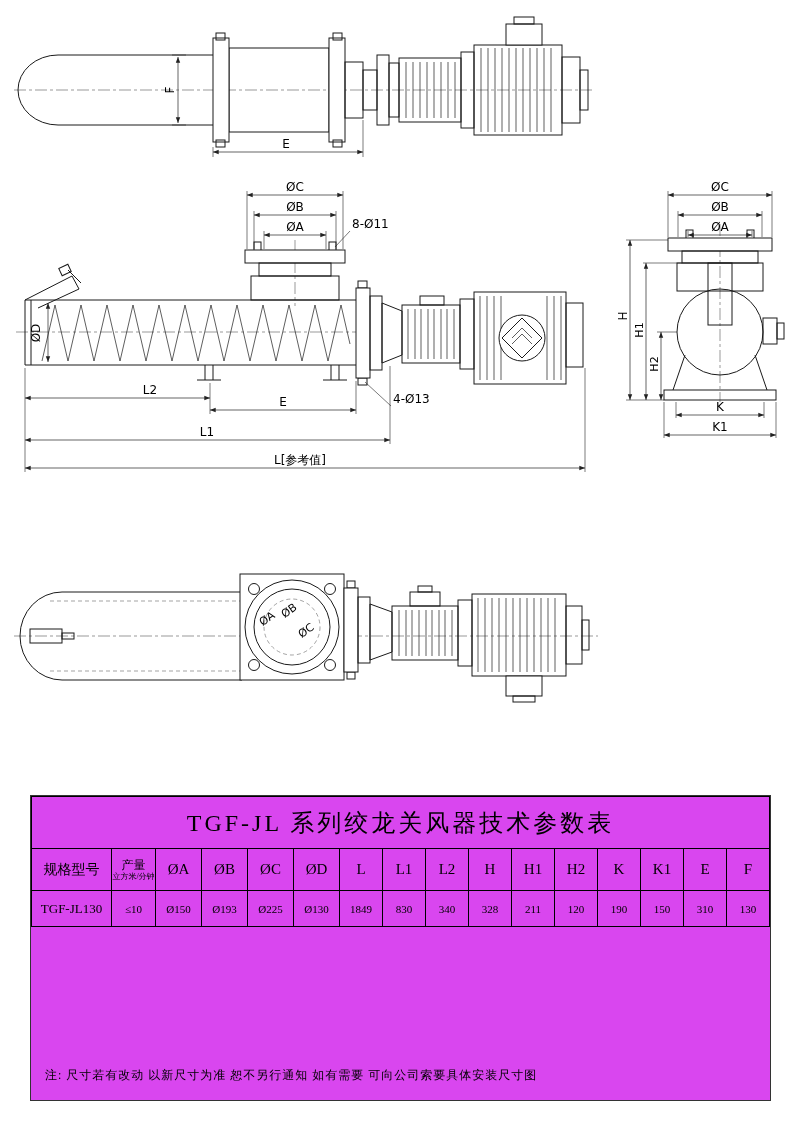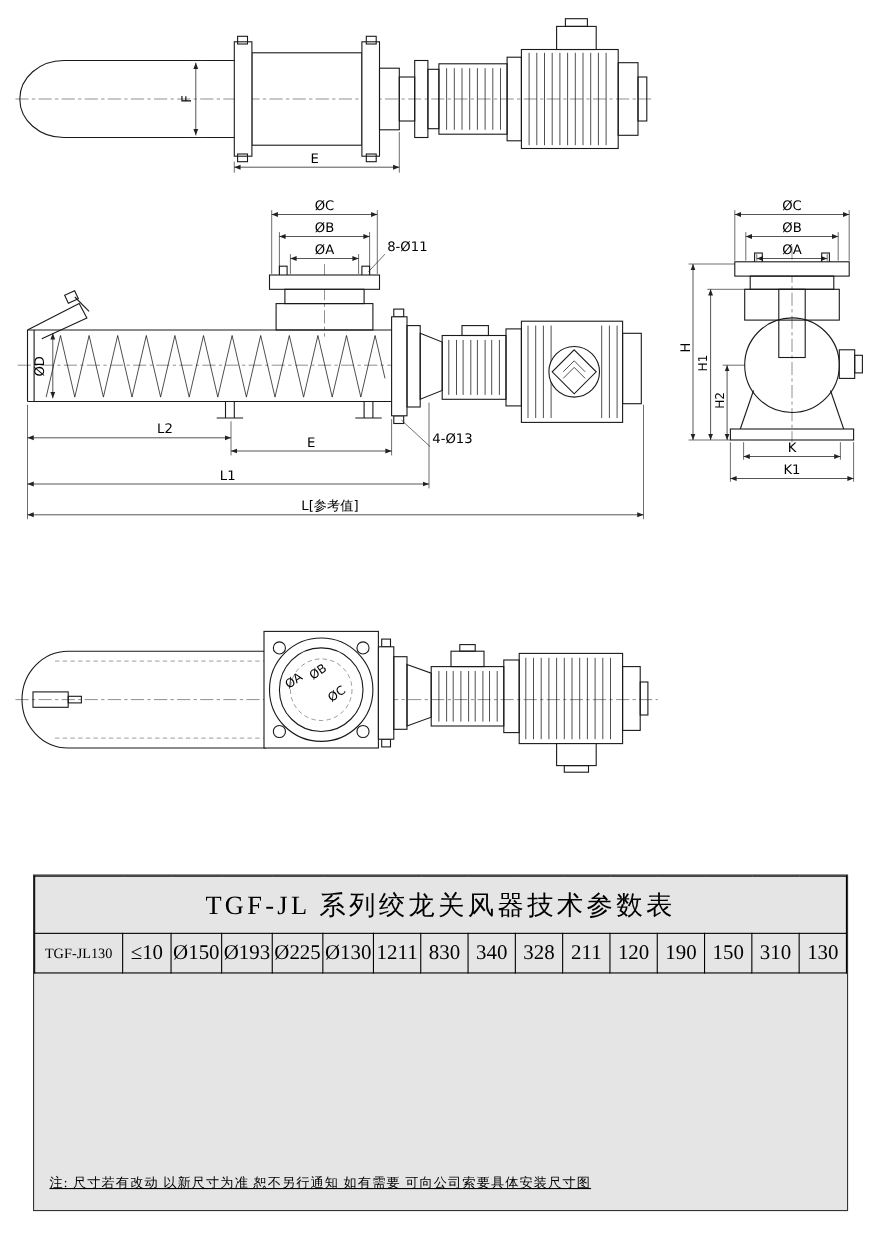--- a/index.html
+++ b/index.html
@@ -14,32 +14,32 @@
   .thin{ stroke:#1a1a1a; stroke-width:0.7; fill:none; }
   .cl  { stroke:#555; stroke-width:0.6; stroke-dasharray:12 3 3 3; fill:none; }
   .hid { stroke:#666; stroke-width:0.6; stroke-dasharray:4 3; fill:none; }
   .dim { stroke:#222; stroke-width:0.7; fill:none; }
   .ext { stroke:#222; stroke-width:0.6; fill:none; }
   .lbl { font:12px "DejaVu Sans", sans-serif; fill:#000; }
   .lbl-s { font:11px "DejaVu Sans", sans-serif; fill:#000; }
 
   
   .sheet-frame { position:absolute; left:30px; top:795px; width:741px; height:306px;
-                 border:1px solid #333; background:#e5e5e5; }
+                 border:1px solid #333; background:#d946ef; }
   table.param-table { width:100%; border-collapse:collapse; table-layout:fixed; }
   .param-table th, .param-table td { border:1px solid #000; text-align:center;
                  vertical-align:middle; font-weight:normal; overflow:hidden; }
   .tbl-title { font-size:24px; letter-spacing:3px; height:52px; }
   .hdr  { font-size:15px; height:42px; }
   .hdr-model { font-size:14px; }
   .cap-name { font-size:12px; line-height:13px; }
   .cap-unit { font-size:8px; line-height:9px; }
-  tbody td { font-size:19px; height:36px; }
+  tbody td { font-size:11px; height:36px; }
   .model-cell { font-size:13px; }
-  .note { position:absolute; left:14px; bottom:16px; font-size:12px; letter-spacing:1px;text-decoration:underline; }
+  .note { position:absolute; left:14px; bottom:16px; font-size:12px; letter-spacing:1px; }
 </style>
 </head>
 <body>
 
 <div class="page">
 
   <svg class="drawing-svg" width="800" height="780" viewBox="0 0 800 780">
     <defs>
       <marker id="arr" viewBox="0 0 10 10" refX="9" refY="5" markerWidth="9" markerHeight="9" orient="auto-start-reverse">
         <path d="M0,1.5 L9,5 L0,8.5 z" fill="#222"></path>
@@ -257,30 +257,51 @@
           <col>
           <col>
           <col>
           <col>
           <col>
       </colgroup>
       <thead>
         <tr>
           <th class="tbl-title" colspan="16">TGF-JL 系列绞龙关风器技术参数表</th>
         </tr>
+        <tr>
+          <th class="hdr hdr-model">规格型号</th>
+          <th class="hdr">
+            <div class="cap-name">产量</div>
+            <div class="cap-unit">立方米/分钟</div>
+          </th>
+          <th class="hdr">ØA</th>
+          <th class="hdr">ØB</th>
+          <th class="hdr">ØC</th>
+          <th class="hdr">ØD</th>
+          <th class="hdr">L</th>
+          <th class="hdr">L1</th>
+          <th class="hdr">L2</th>
+          <th class="hdr">H</th>
+          <th class="hdr">H1</th>
+          <th class="hdr">H2</th>
+          <th class="hdr">K</th>
+          <th class="hdr">K1</th>
+          <th class="hdr">E</th>
+          <th class="hdr">F</th>
+        </tr>
       </thead>
       <tbody>
         <tr>
           <td class="model-cell">TGF-JL130</td>
           <td>≤10</td>
           <td>Ø150</td>
           <td>Ø193</td>
           <td>Ø225</td>
           <td>Ø130</td>
-          <td>1211</td>
+          <td>1849</td>
           <td>830</td>
           <td>340</td>
           <td>328</td>
           <td>211</td>
           <td>120</td>
           <td>190</td>
           <td>150</td>
           <td>310</td>
           <td>130</td>
         </tr>

